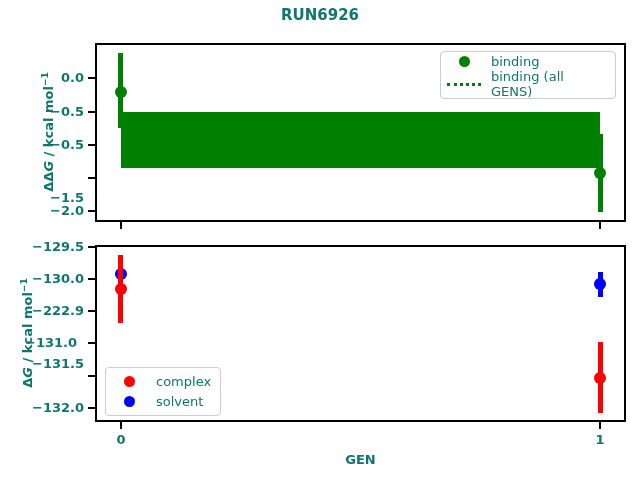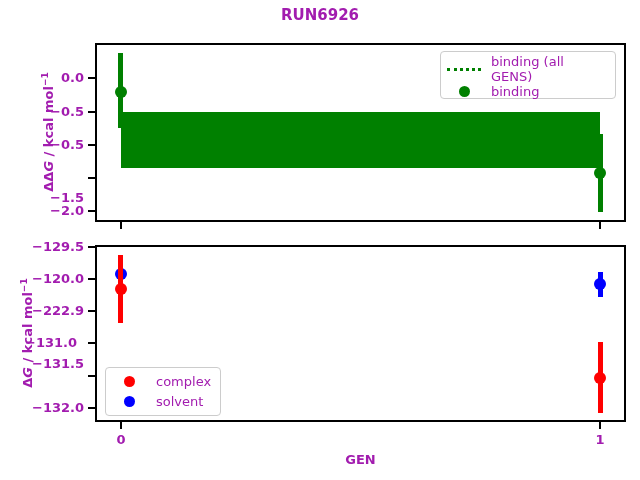--- a/index.html
+++ b/index.html
@@ -1,17 +1,17 @@
 <!DOCTYPE html>
 <html><head>
 <meta charset="utf-8">
 <style>
   html,body{margin:0;padding:0;background:#ffffff;}
   #figure{position:relative;width:640px;height:480px;background:#ffffff;
-          font-family:"DejaVu Sans",sans-serif;color:#a21caf;overflow:hidden;}
+          font-family:"DejaVu Sans",sans-serif;color:#0f766e;overflow:hidden;}
   .figel{position:absolute;}
   .suptitle{left:0;top:6px;width:640px;text-align:center;font-weight:bold;font-size:15px;}
   .ticklabel{position:absolute;font-weight:bold;font-size:13px;height:16px;line-height:16px;}
   .axislabel{position:absolute;font-weight:bold;font-size:13px;height:20px;line-height:20px;}
   .axislabel sup{font-size:9px;}
   .legend{position:absolute;border:1px solid #cccccc;border-radius:4px;
           background:rgba(255,255,255,0.9);font-size:13px;box-sizing:border-box;
           display:flex;flex-direction:column;justify-content:space-evenly;padding:2px 6px;}
   .legend-row{display:flex;align-items:center;gap:10px;}
   .legend-key{width:34px;display:flex;justify-content:center;align-items:center;}
@@ -39,46 +39,46 @@
       <div class="figel" style="left: 88px; top: 177.08px; width: 7px; height: 2px; background: rgb(0, 0, 0);"></div>
       <div class="ticklabel" style="left: 18px; top: 170.08px; width: 66px; text-align: right; margin-top: 20px;">−1.5</div>
       <div class="figel" style="left: 88px; top: 210.35px; width: 7px; height: 2px; background: rgb(0, 0, 0);"></div>
       <div class="ticklabel" style="left: 18px; top: 203.35px; width: 66px; text-align: right;">−2.0</div>
       <div class="figel" style="left: 119.955px; top: 222px; width: 2px; height: 7px; background: rgb(0, 0, 0);"></div>
       <div class="figel" style="left: 599.045px; top: 222px; width: 2px; height: 7px; background: rgb(0, 0, 0);"></div>
       <div class="axislabel" style="left: -45px; top: 122px; width: 180px; text-align: center; transform: rotate(-90deg);"><span>ΔΔ</span><i>G</i><span> / kcal mol</span><sup>−1</sup></div>
       <div class="legend" style="left: 440px; top: 51px; width: 176px; height: 48px;">
         <div class="legend-row">
           <div class="legend-key">
+            <div style="width: 11px; height: 11px; border-radius: 50%; background: rgb(0, 128, 0);"></div>
+          </div>
+          <span>binding</span>
+        </div>
+        <div class="legend-row">
+          <div class="legend-key">
             <div style="width: 34px; height: 0px; border-top: 3px dotted rgb(0, 128, 0);"></div>
           </div>
           <span>binding (all GENS)</span>
-        </div>
-        <div class="legend-row">
-          <div class="legend-key">
-            <div style="width: 11px; height: 11px; border-radius: 50%; background: rgb(0, 128, 0);"></div>
-          </div>
-          <span>binding</span>
         </div>
       </div>
       <div class="figel" style="left: 95px; top: 245px; width: 527px; height: 173px; border: 2px solid rgb(0, 0, 0);"></div>
       <div class="figel" style="left: 97px; top: 247px; width: 527px; height: 173px;">
         <div class="figel" style="left: 21.4545px; top: 13.5056px; width: 5px; height: 27.0112px; background: rgb(0, 0, 255);"></div>
         <div class="figel" style="left: 500.545px; top: 25.0818px; width: 5px; height: 25.0818px; background: rgb(0, 0, 255);"></div>
         <div class="figel" style="left: 17.9545px; top: 21.0112px; width: 12px; height: 12px; border-radius: 50%; background: rgb(0, 0, 255);"></div>
         <div class="figel" style="left: 497.045px; top: 30.658px; width: 12px; height: 12px; border-radius: 50%; background: rgb(0, 0, 255);"></div>
         <div class="figel" style="left: 21.4545px; top: 8.36059px; width: 5px; height: 67.5279px; background: rgb(255, 0, 0);"></div>
         <div class="figel" style="left: 500.545px; top: 95.1822px; width: 5px; height: 70.7435px; background: rgb(255, 0, 0);"></div>
         <div class="figel" style="left: 17.9545px; top: 36.4461px; width: 12px; height: 12px; border-radius: 50%; background: rgb(255, 0, 0);"></div>
         <div class="figel" style="left: 497.045px; top: 124.554px; width: 12px; height: 12px; border-radius: 50%; background: rgb(255, 0, 0);"></div>
       </div>
       <div class="figel" style="left: 88px; top: 246px; width: 7px; height: 2px; background: rgb(0, 0, 0);"></div>
       <div class="ticklabel" style="left: 18px; top: 239px; width: 66px; text-align: right;">−129.5</div>
       <div class="figel" style="left: 88px; top: 278.156px; width: 7px; height: 2px; background: rgb(0, 0, 0);"></div>
-      <div class="ticklabel" style="left: 18px; top: 271.156px; width: 66px; text-align: right;">−120.0</div>
+      <div class="ticklabel" style="left: 18px; top: 271.156px; width: 66px; text-align: right;">−130.0</div>
       <div class="figel" style="left: 88px; top: 310.312px; width: 7px; height: 2px; background: rgb(0, 0, 0);"></div>
       <div class="ticklabel" style="left: 18px; top: 303.312px; width: 66px; text-align: right;">−222.9</div>
       <div class="figel" style="left: 88px; top: 342.468px; width: 7px; height: 2px; background: rgb(0, 0, 0);"></div>
       <div class="ticklabel" style="left: 18px; top: 335.468px; width: 66px; text-align: center;">−131.0</div>
       <div class="figel" style="left: 88px; top: 374.625px; width: 7px; height: 2px; background: rgb(0, 0, 0);"></div>
       <div class="ticklabel" style="left: 18px; top: 356px; width: 66px; text-align: right;">−131.5</div>
       <div class="figel" style="left: 88px; top: 406.781px; width: 7px; height: 2px; background: rgb(0, 0, 0);"></div>
       <div class="ticklabel" style="left: 18px; top: 399.781px; width: 66px; text-align: right;">−132.0</div>
       <div class="figel" style="left: 119.955px; top: 422px; width: 2px; height: 7px; background: rgb(0, 0, 0);"></div>
       <div class="ticklabel" style="left: 105.955px; top: 432px; width: 30px; text-align: center;">0</div>

